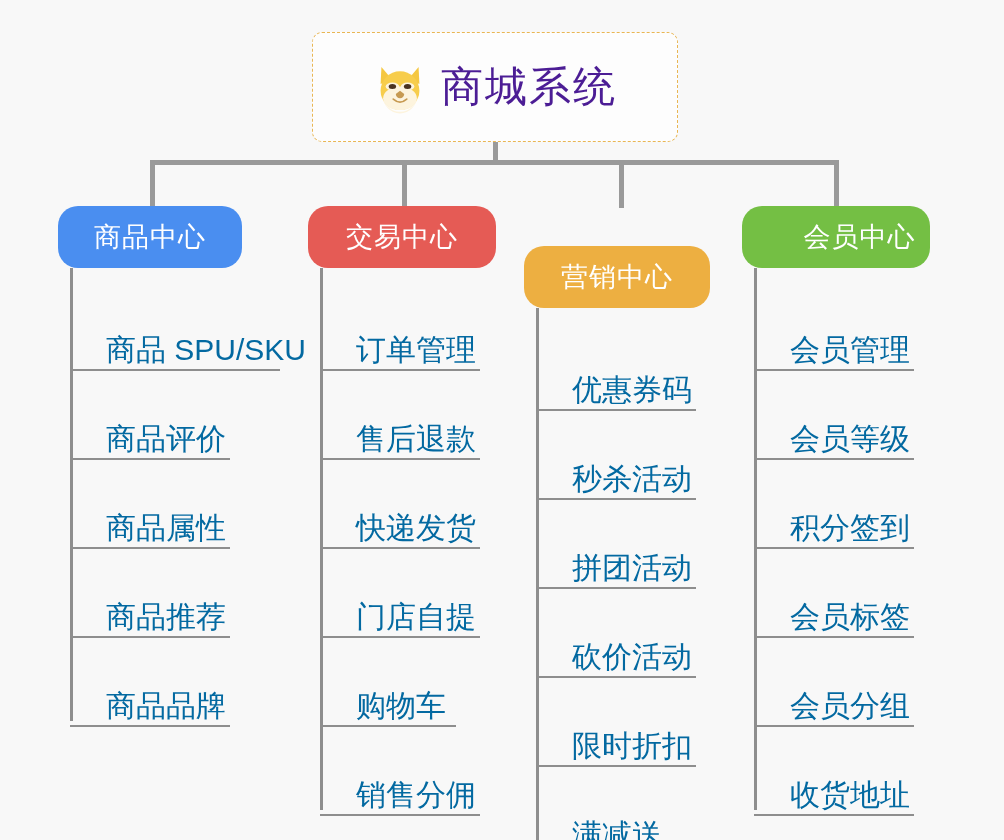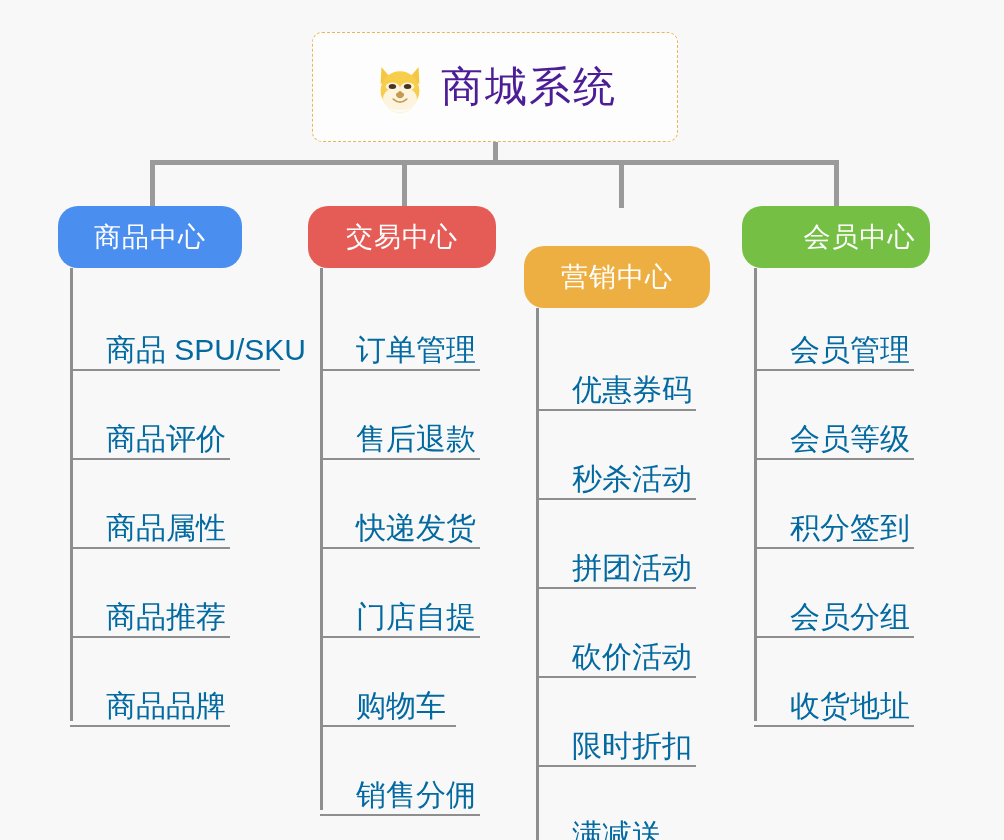--- a/index.html
+++ b/index.html
@@ -280,20 +280,24 @@
         </div>
         <div class="leaf">
           <span class="leaf-label">会员等级</span>
           <div class="leaf-underline" style="width: 160px;"></div>
         </div>
         <div class="leaf">
           <span class="leaf-label">积分签到</span>
           <div class="leaf-underline" style="width: 160px;"></div>
         </div>
         <div class="leaf">
+          <span class="leaf-label">会员标签</span>
+          <div class="leaf-underline" style="width: 160px;"></div>
+        </div>
+        <div class="leaf">
           <span class="leaf-label">会员分组</span>
           <div class="leaf-underline" style="width: 160px;"></div>
         </div>
         <div class="leaf">
           <span class="leaf-label">收货地址</span>
           <div class="leaf-underline" style="width: 160px;"></div>
         </div>
       </div>
     </div>
 

